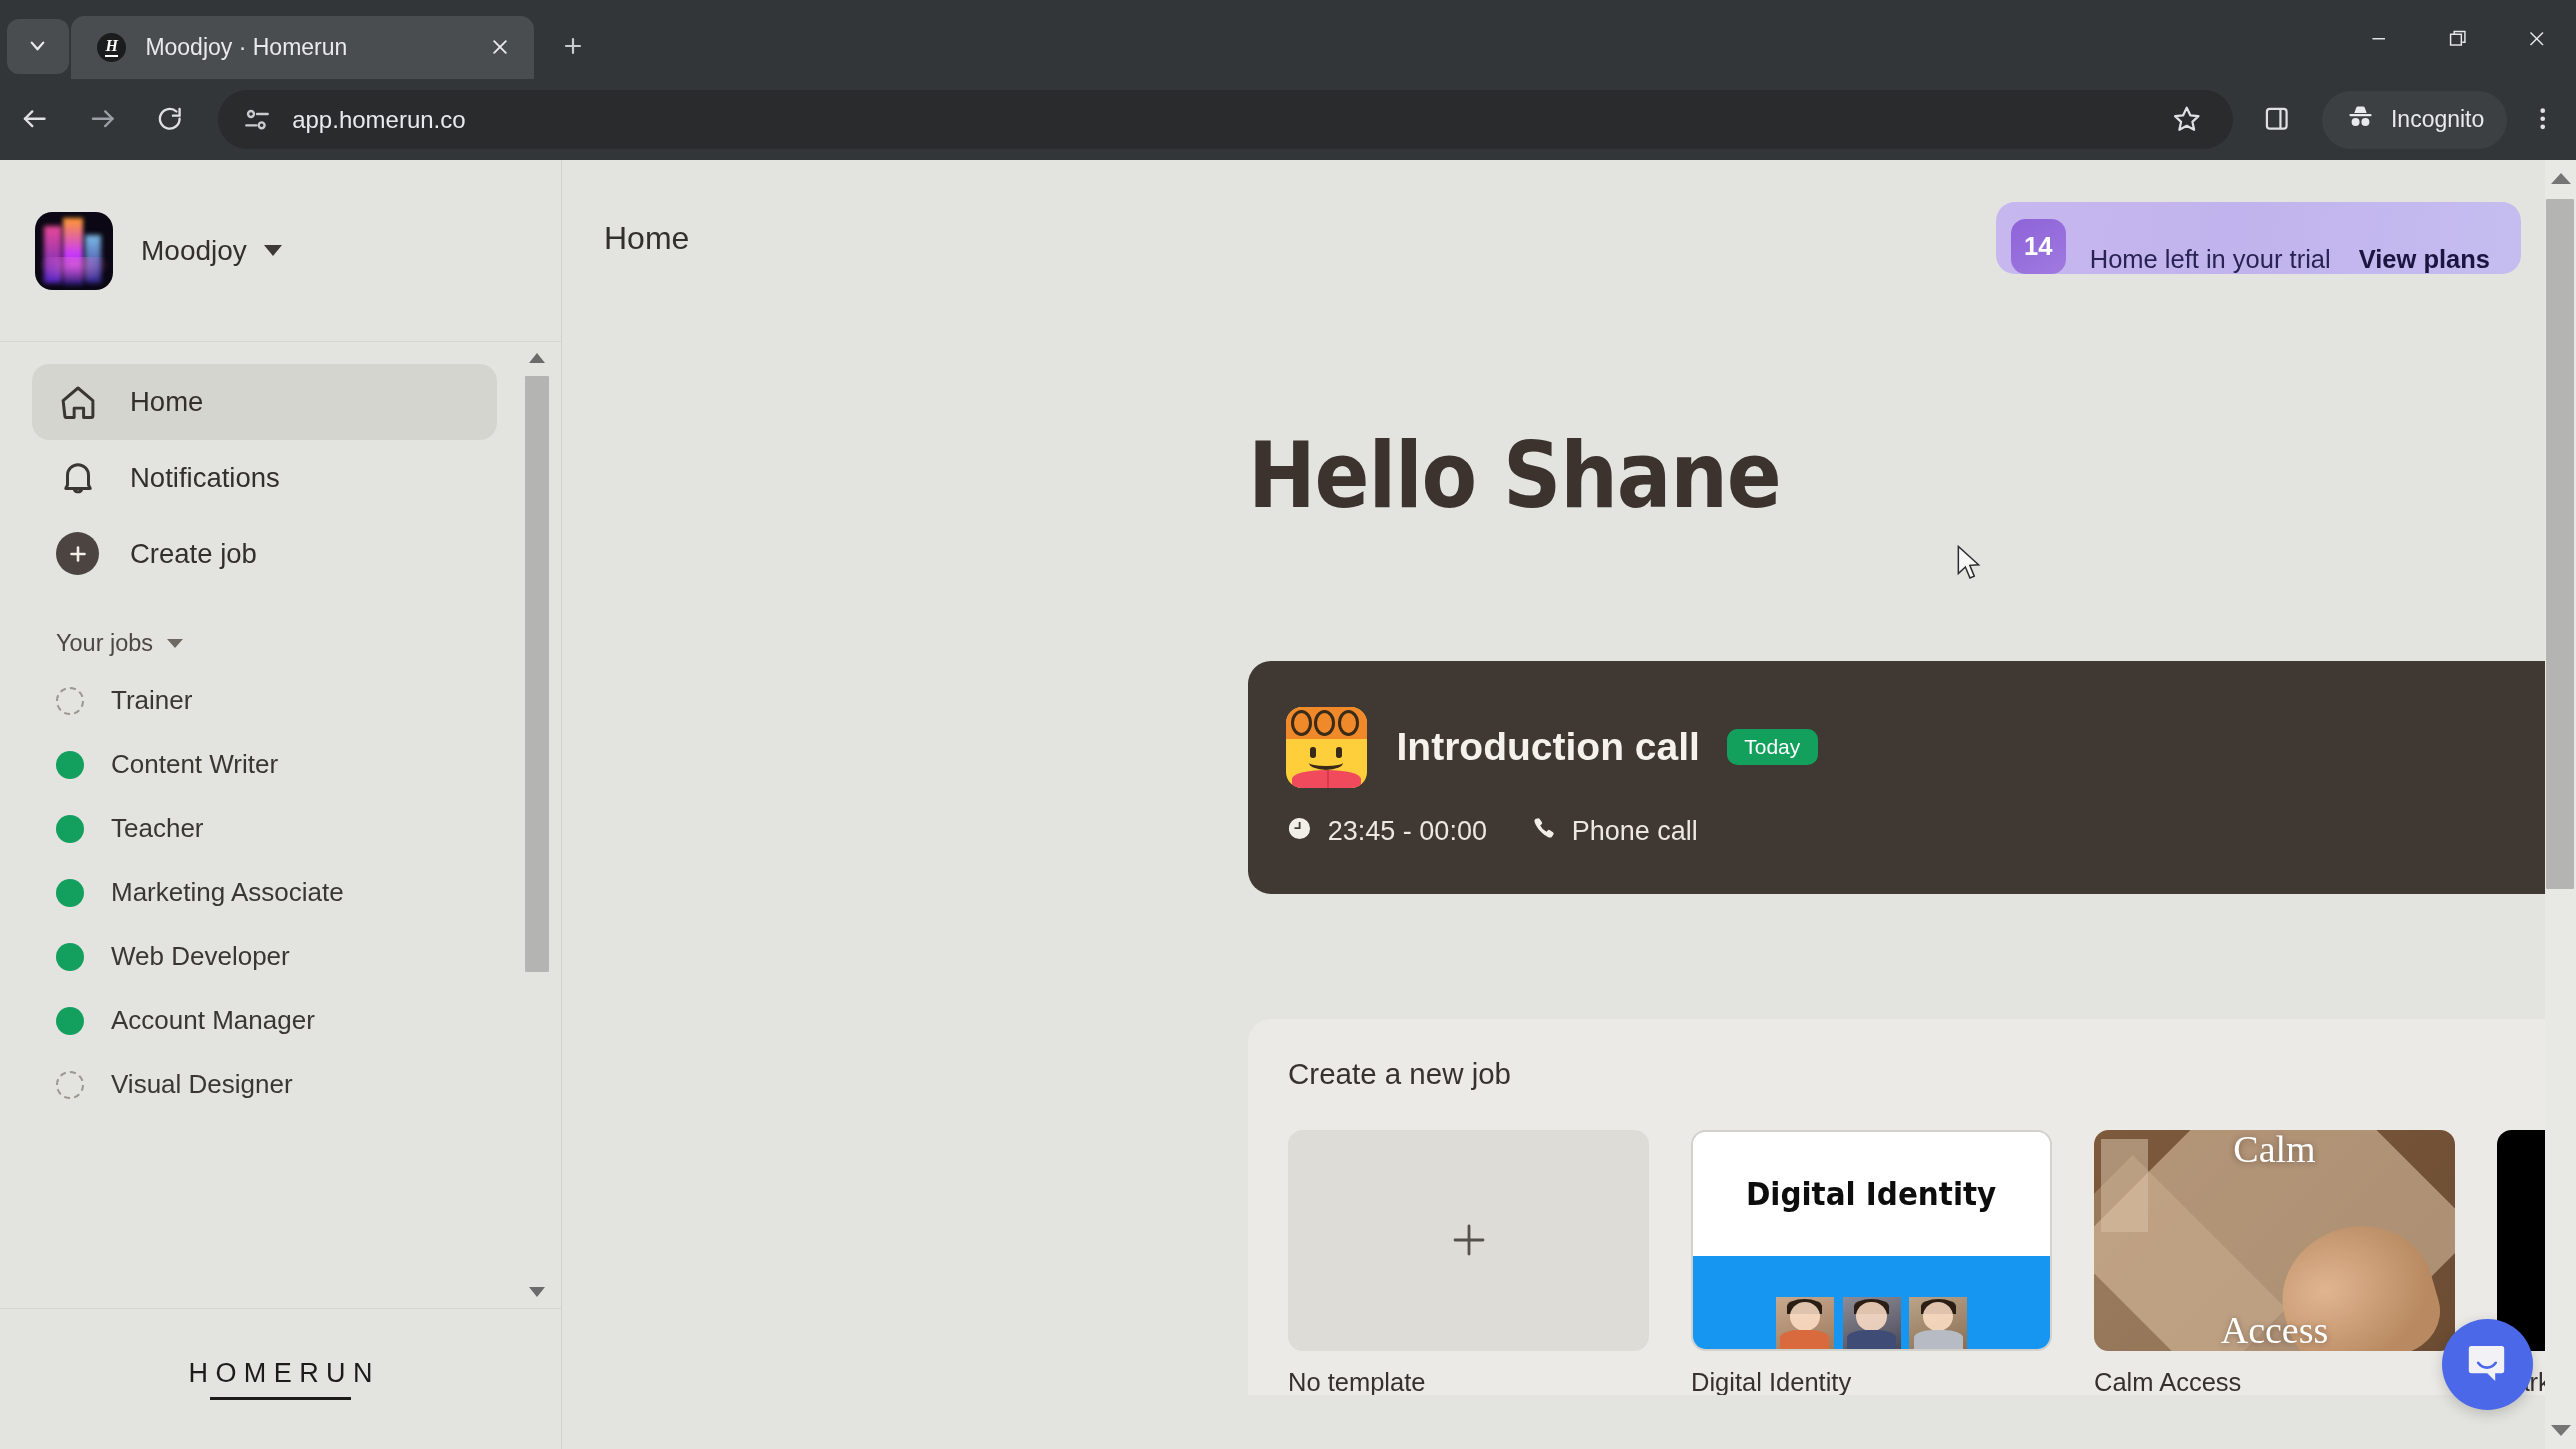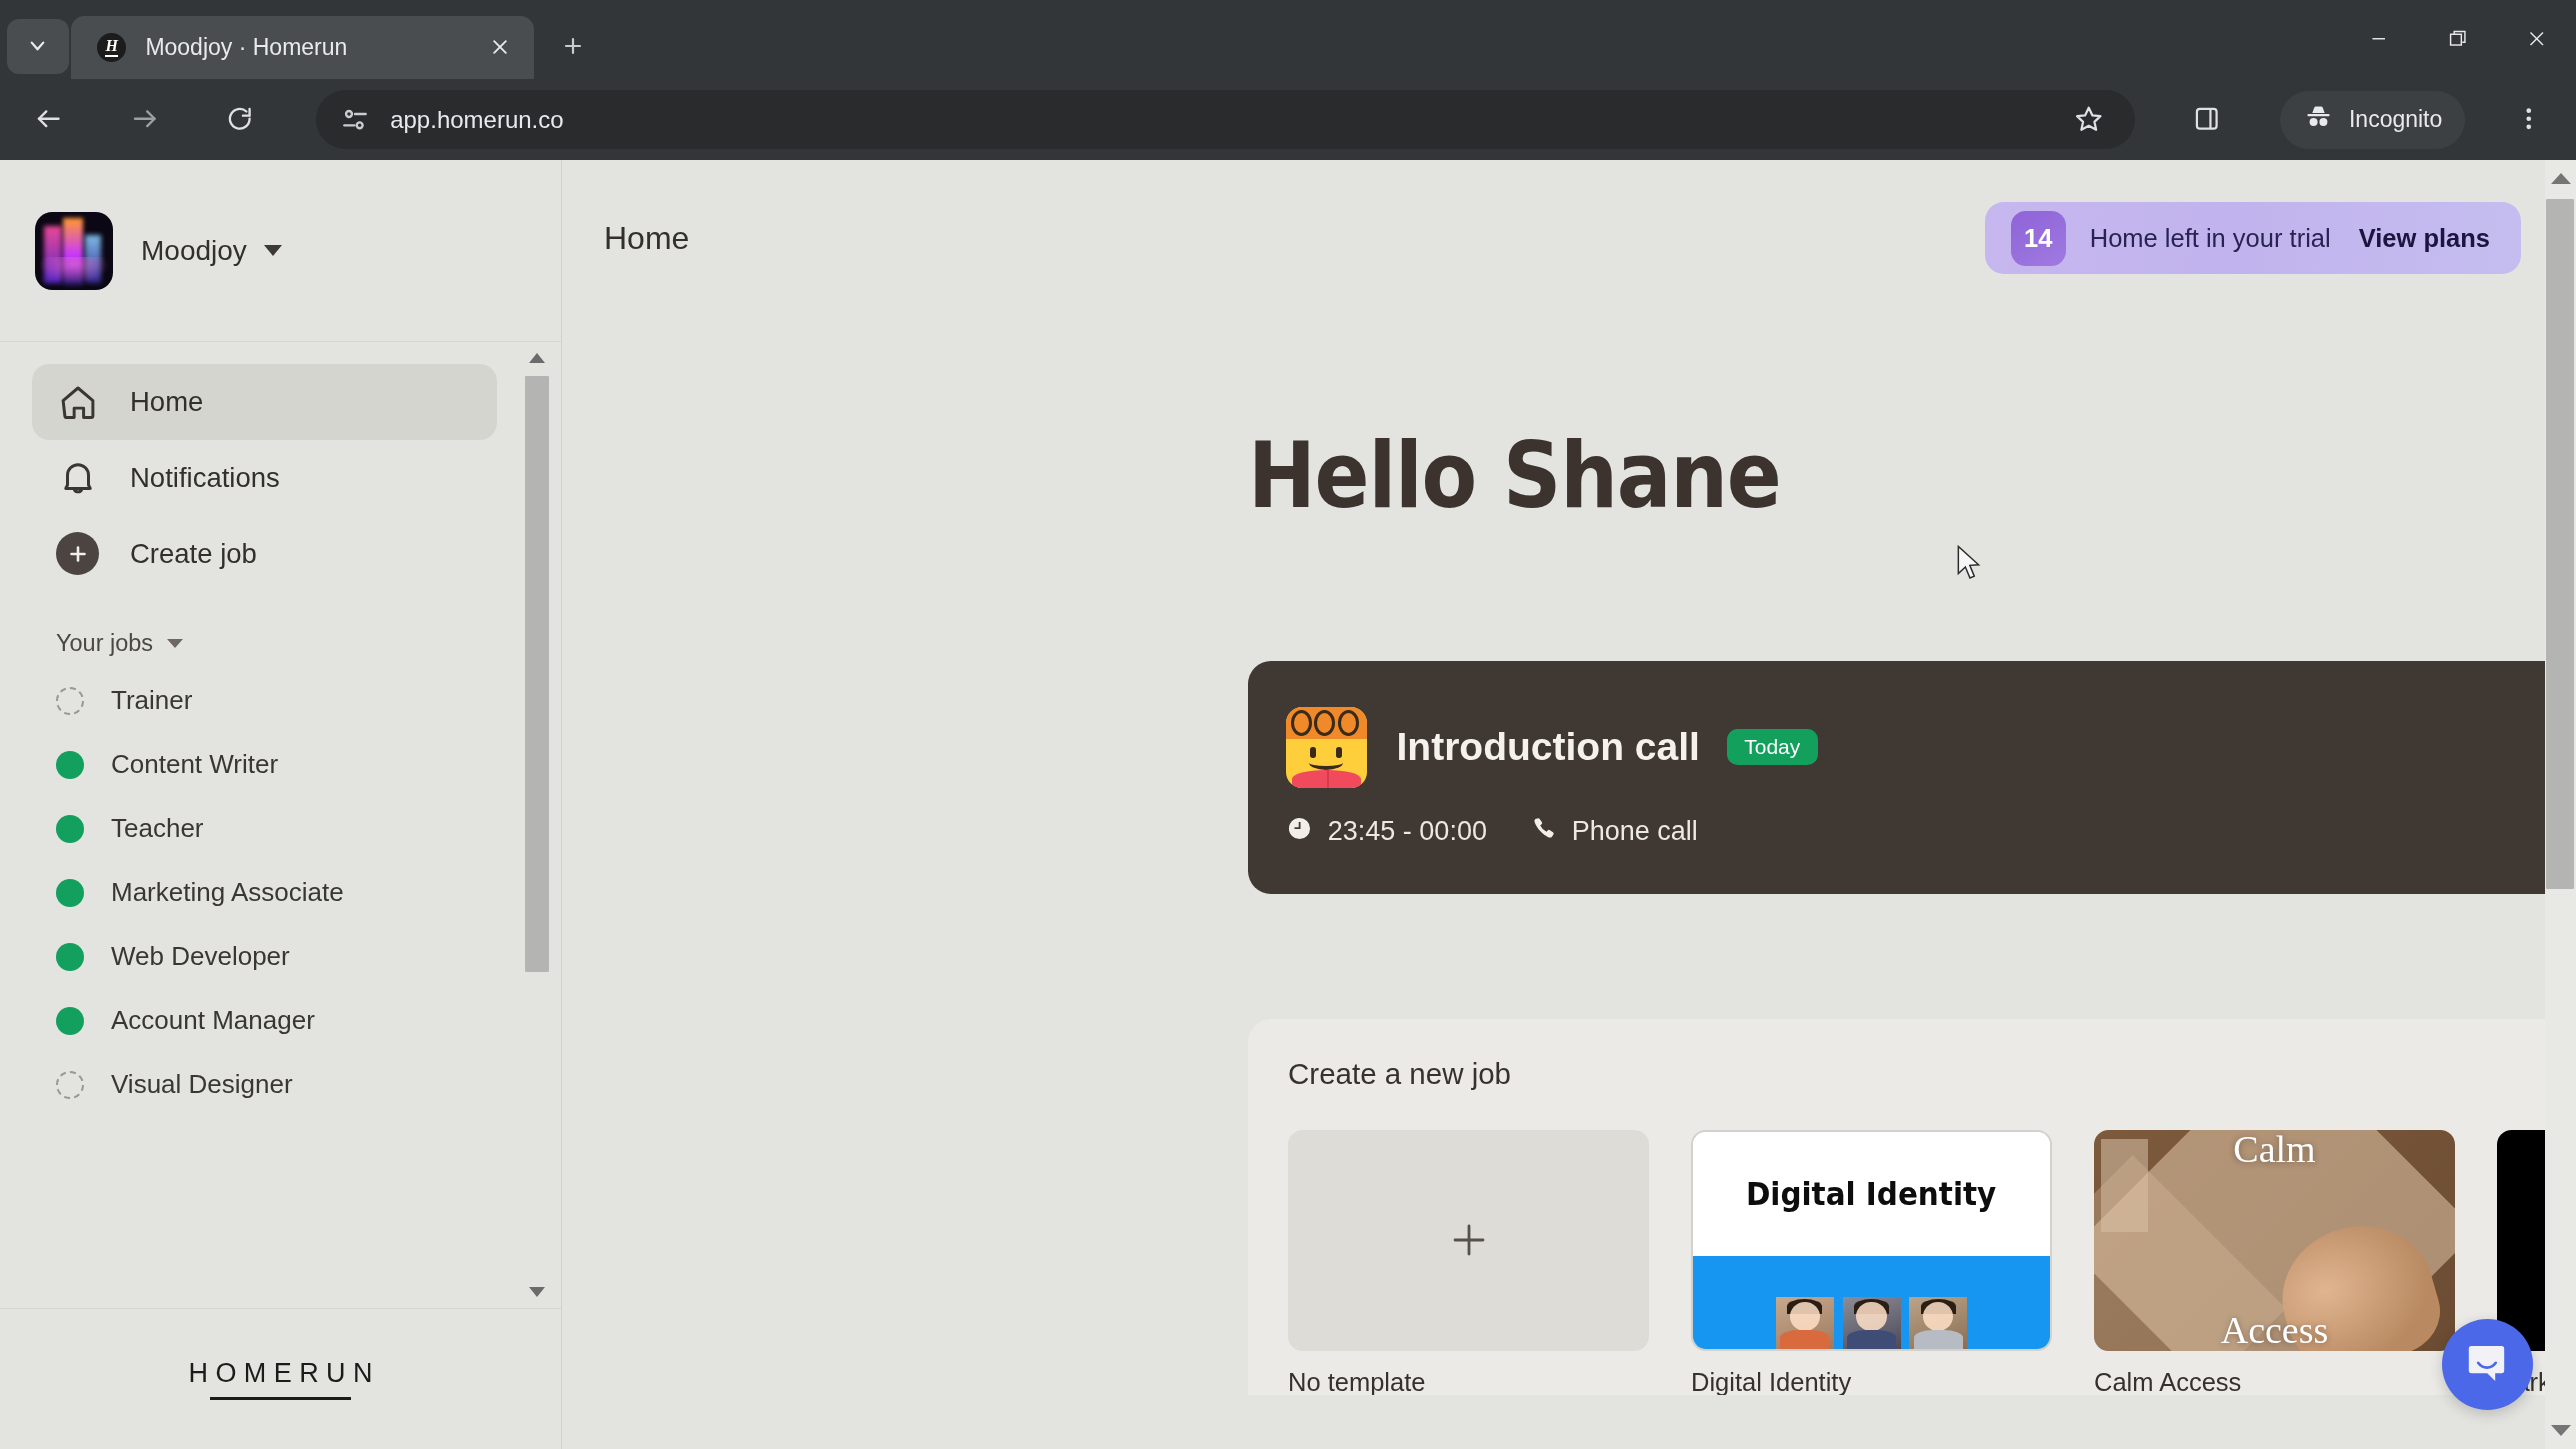--- a/index.html
+++ b/index.html
@@ -59,21 +59,21 @@
     display: flex; align-items: center;
   }
   .winctl div {
     width: 79px; height: 79px; display: flex;
     align-items: center; justify-content: center; cursor: pointer;
   }
   .winctl svg { width: 21.5px; height: 21.5px; }
 
   .toolbar {
     height: 81px; background: #323639;
-    display: flex; align-items: center; padding: 0 18px; gap: 28px;
+    display: flex; align-items: center; padding: 0 4px;
   }
   .tb-icon {
     width: 62px; height: 62px; border-radius: 50%;
     display: flex; align-items: center; justify-content: center;
     cursor: pointer; flex: 0 0 auto; margin-right: 5.4px;
   }
   .tb-icon svg { width: 29.5px; height: 29.5px; }
   .omnibox {
     flex: 1 1 auto; height: 59px; background: #292b2d;
     border-radius: 29.5px; display: flex; align-items: center;
@@ -201,22 +201,22 @@
   .main {
     flex: 1 1 auto; height: 100%; position: relative; overflow: hidden;
     background: #e3e3df;
   }
   .main-head {
     height: 156px; display: flex; align-items: center;
     padding: 0 55px 0 42px;
   }
   .page-title { font-size: 32px; color: #33302c; flex: 1 1 auto; }
   .trial-banner {
-    height: 72px; border-radius: 19px; display: flex; align-items: center;
-    padding: 0 31px 0 26px;
+    height: 72px; border-radius: 19px; display: flex; align-items: flex-end;
+    padding: 0 31px 0 15px;
     background: linear-gradient(95deg,#c7b7ef 0%,#c1b3ed 45%,#c5bdf0 100%);
     cursor: pointer; flex: 0 0 auto;
   }
   .trial-badge {
     width: 55px; height: 55px; border-radius: 14.8px;
     background: linear-gradient(150deg,#8e63d8,#a07ae0);
     color: #fff; font-size: 25.5px; font-weight: 700;
     display: flex; align-items: center; justify-content: center;
     flex: 0 0 auto; margin-right: 24px;
   }

